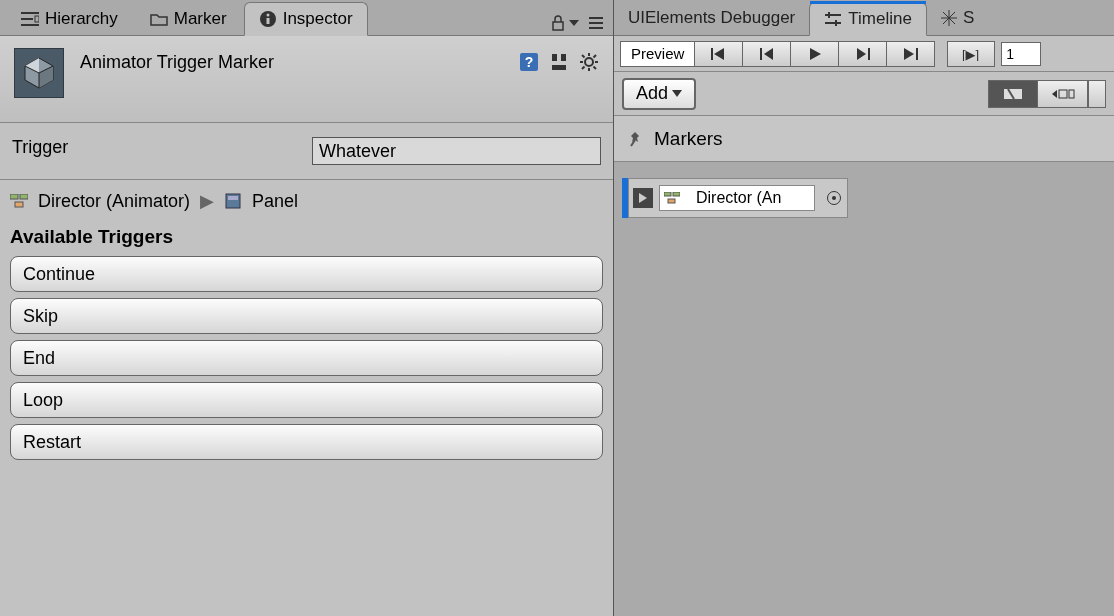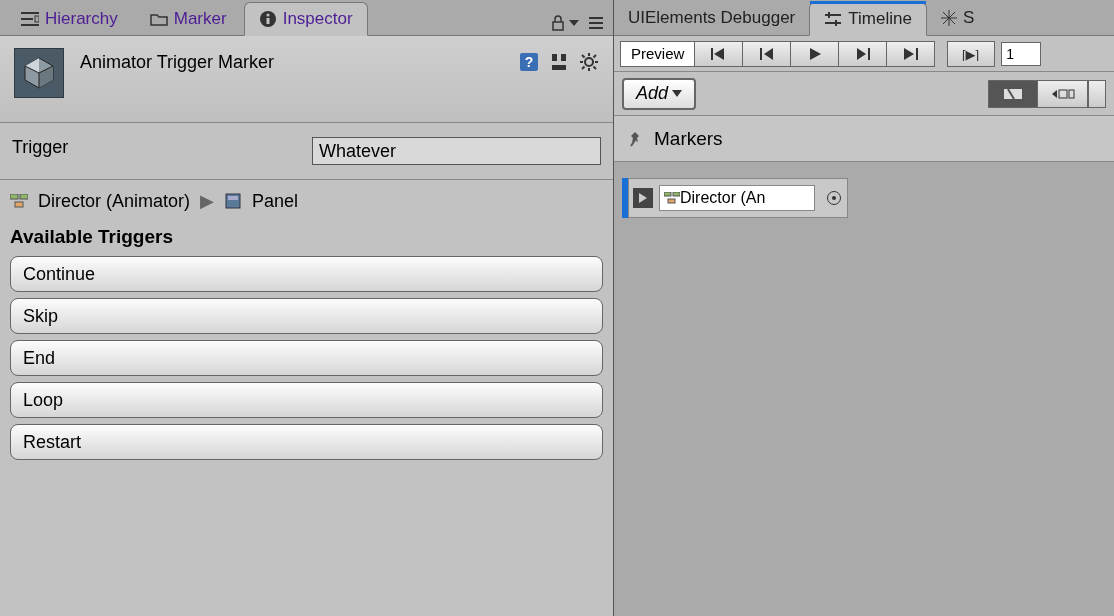--- a/index.html
+++ b/index.html
@@ -2,21 +2,21 @@
 <html><head>
 <meta charset="utf-8">
 <style>
   * { box-sizing: border-box; font-family: Arial, Helvetica, sans-serif; }
   body { margin:0; padding:0; width:1114px; height:616px; background:#aaa; overflow:hidden; font-size:13px; color:#000; }
   .root { display:flex; height:100%; }
 
   
   .left { width:614px; display:flex; flex-direction:column; border-right:1px solid #555; background:#c2c2c2; }
   .tabbar { height:36px; background:#aaa; display:flex; align-items:flex-end; border-bottom:1px solid #777; }
-  .tab { display:flex; align-items:center; gap:6px; padding:6px 14px; font-size:17px; color:#4c1d95; background:#aaa; border:1px solid transparent; border-bottom:none; border-radius:6px 6px 0 0; margin-right:2px; cursor:pointer;}
+  .tab { display:flex; align-items:center; gap:6px; padding:6px 14px; font-size:17px; color:#000000; background:#aaa; border:1px solid transparent; border-bottom:none; border-radius:6px 6px 0 0; margin-right:2px; cursor:pointer;}
   .tab svg{flex-shrink:0;}
   .tab.first { margin-left:6px; }
   .tab.active { background:#c2c2c2; border:1px solid #777; border-bottom:1px solid #c2c2c2; position:relative; top:1px;}
   .tabspacer { flex:1; }
   .lockgroup { display:flex; align-items:center; gap:4px; padding:0 10px 4px 0; color:#333;}
   .minidrop { width:0;height:0;border-left:5px solid transparent;border-right:5px solid transparent;border-top:6px solid #333;}
   .tribar { display:flex; flex-direction:column; gap:3px; margin-left:6px;}
   .tribar div{width:14px;height:2px;background:#333;}
 
   .header { background:linear-gradient(#cfcfcf,#bfbfbf); display:flex; align-items:flex-start; padding:12px 14px 24px 14px; gap:16px; border-bottom:1px solid #888;}
@@ -47,37 +47,37 @@
   .rtab.active { background:#c2c2c2; border:1px solid #777; border-bottom:1px solid #c2c2c2; border-radius:6px 6px 0 0; position:relative; top:1px;}
   .rtab .bluebar{ position:absolute; top:-2px; left:0; right:0; height:3px; background:#1a6fd6;}
 
   .transport { height:36px; background:#c2c2c2; display:flex; align-items:center; padding:0 6px; gap:0; border-bottom:1px solid #888;}
   .tbtn { width:48px; height:26px; border:1px solid #666; display:flex; align-items:center; justify-content:center; background:linear-gradient(#eee,#ccc); cursor:pointer; }
   .tbtn + .tbtn { border-left:none;}
   .tbtn.preview{ width:auto; padding:0 10px; font-size:15px; background:#fff;}
   .tgap{width:12px;}
   .framefield{ width:40px; height:24px; border:1px solid #666; background:#fff; padding:0 4px; font-size:14px;}
 
-  .toolbar2 { height:44px; background:#c2c2c2; display:flex; align-items:center; padding:0 8px; gap:16px; border-bottom:1px solid #888;font-style:italic;}
+  .toolbar2 { height:44px; background:#c2c2c2; display:flex; align-items:center; padding:0 8px; gap:16px; border-bottom:1px solid #888;}
   .addbtn { height:32px; padding:0 12px; border:2px solid #666; border-radius:4px; background:linear-gradient(#fff,#ddd); font-size:18px; display:flex; align-items:center; gap:4px; cursor:pointer;}
   .caret{width:0;height:0;border-left:5px solid transparent;border-right:5px solid transparent;border-top:7px solid #333;}
   .tb2spacer{flex:1;}
   .iconbox{ width:50px; height:28px; border:1px solid #666; background:linear-gradient(#eee,#ccc); display:flex;align-items:center;justify-content:center; cursor:pointer;}
   .iconbox.dark{ background:#555;}
   .iconbox + .iconbox{border-left:none;}
 
   .markersbar { height:46px; background:#c6c6c6; display:flex; align-items:center; padding:0 12px; gap:10px; border-bottom:1px solid #888; font-size:19px;}
   
   .tracksarea { flex:1; background:#aaa; padding:16px 0 0 8px;}
   .track { display:flex; align-items:center; height:40px;}
   .track .sel { width:6px; height:100%; background:#1a6fd6;}
   .track .inner{ background:#c8c8c8; border:1px solid #888; height:100%; display:flex; align-items:center; padding:0 6px 0 4px; gap:6px; width:220px;}
   .track .recbox{ width:20px;height:20px; background:#444; display:flex;align-items:center;justify-content:center;}
   .track .recbox::after{content:""; width:0;height:0;border-top:5px solid transparent;border-bottom:5px solid transparent;border-left:8px solid #ccc;}
-  .track .namebox{ background:#fff; border:1px solid #888; height:26px; flex:1; display:flex; align-items:center; padding:0 4px; gap:0; font-size:16px; overflow:hidden; white-space:nowrap;}
+  .track .namebox{ background:#fff; border:1px solid #888; height:26px; flex:1; display:flex; align-items:center; padding:0 4px; gap:16px; font-size:16px; overflow:hidden; white-space:nowrap;}
   .track .target{ width:14px;height:14px; position:relative; margin-left:6px;}
   .track .target::before{content:"";position:absolute;inset:0;border:1px solid #333;border-radius:50%;}
   .track .target::after{content:"";position:absolute;left:5px;top:5px;width:4px;height:4px;background:#333;border-radius:50%;}
 </style>
 </head>
 <body>
 
 <div class="root">
 
   <div class="left">

